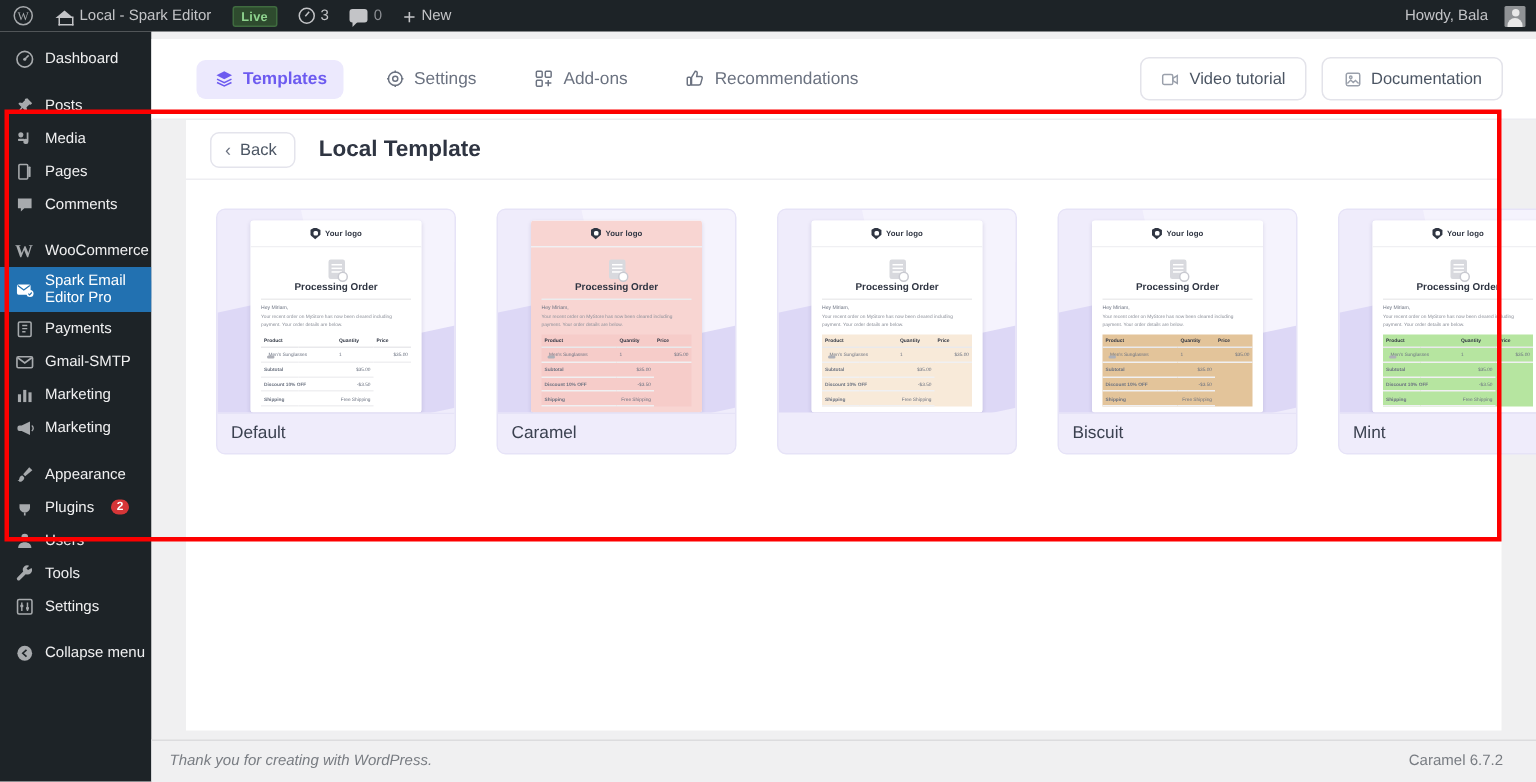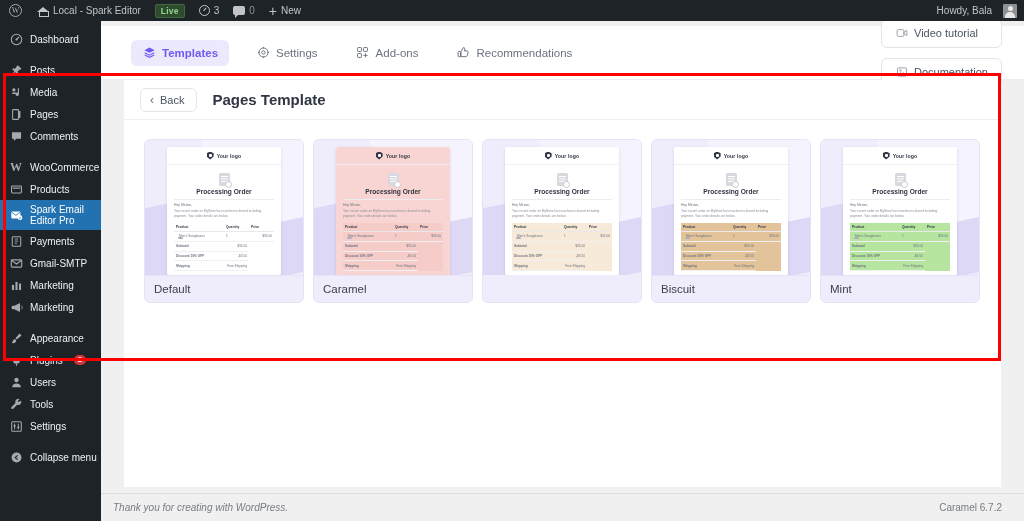--- a/index.html
+++ b/index.html
@@ -133,21 +133,21 @@
     padding: 0 22px 0 30px; border-bottom: 1px solid #ececf1;
   }
   .tabs { display: flex; align-items: center; gap: 16px; }
   .tab {
     display: flex; align-items: center; gap: 6px;
     font-size: 11.5px; color: #6b7280; padding: 6px 11px; border-radius: 6px;
     white-space: nowrap;
   }
   .tab.active { background: #ece9fd; color: #6d5bf0; font-weight: bold; }
   .tab .tico { width: 14px; height: 14px; display:flex; align-items:center; justify-content:center; }
-  .tb-right { margin-left: auto; display: flex; gap: 10px; flex-direction: column; }
+  .tb-right { margin-left: auto; display: flex; gap: 10px; }
   .tb-btn {
     display: flex; align-items: center; gap: 6px;
     font-size: 11px; color: #4b5563; background: #fff;
     border: 1px solid #e3e3ea; border-radius: 6px; padding: 7px 13px;
     white-space: nowrap;
   }
   .tb-btn .bico { width: 13px; height: 13px; display:flex; align-items:center; justify-content:center; color:#9aa0ab; }
 
   
   #panel {
@@ -163,21 +163,21 @@
     border: 1px solid #e4e4ec; border-radius: 6px;
     padding: 5px 12px 5px 9px; font-size: 11px; color: #4b5563; background:#fff;
   }
   .back-chev { font-size: 12px; color: #6b7280; line-height: 1; }
   #panel-title {
     margin-left: 15px; font-size: 15px; font-weight: bold; color: #2f3542;
   }
 
   
   #cards {
-    display: flex; gap: 9px; padding: 19px 0 0 20px;
+    display: flex; gap: 27px; padding: 19px 0 0 20px;
   }
   .card {
     width: 160px; border: 1px solid #e6e3f7; border-radius: 6px;
     background: #efecfb; overflow: hidden; flex: none;
   }
   .thumb {
     height: 135px; background: #efecfb; position: relative; overflow: hidden;
   }
   .thumb::before {   
     content: ""; position: absolute; left: -10%; top: 38%;
@@ -353,29 +353,20 @@
           <path d="M3 3.5h14v10H9.6L6 17v-3.5H3z"></path>
         </svg>
       </span>
       <span class="mi-label">Comments</span>
     </div>
     <div class="menu-item sep">
       <span class="mi-icon">
         <span style="font-family:'Liberation Serif',serif;font-weight:bold;font-size:12px;line-height:13px;">W</span>
       </span>
       <span class="mi-label">WooCommerce</span>
-    </div>
-    <div class="menu-item">
-      <span class="mi-icon">
-        <svg width="13" height="13" viewBox="0 0 20 20" fill="currentColor">
-          <rect x="2.4" y="4.6" width="15.2" height="10.8" rx="1.4" fill="none" stroke="currentColor" stroke-width="1.7"></rect>
-          <rect x="4.4" y="7" width="11.2" height="1.8"></rect>
-        </svg>
-      </span>
-      <span class="mi-label">Products</span>
     </div>
     <div class="menu-item current">
       <span class="mi-icon">
         <svg width="13" height="13" viewBox="0 0 20 20" fill="currentColor">
           <rect x="2" y="4" width="14" height="10.5" rx="1.6"></rect>
           <path d="M2.8 5.2L9 9.8l6.2-4.6" fill="none" stroke="#2271b1" stroke-width="1.3"></path>
           <circle cx="15.4" cy="13.4" r="3.6" fill="currentColor"></circle>
           <path d="M13.7 13.4l1.3 1.3 2.2-2.4" fill="none" stroke="#2271b1" stroke-width="1.2"></path>
         </svg>
       </span>
@@ -544,21 +535,21 @@
       </div>
     </div>
   </div>
 
   <div id="panel">
     <div id="panel-header">
       <div class="back-btn">
         <span class="back-chev">‹</span>
         <span>Back</span>
       </div>
-      <div id="panel-title">Pages Template</div>
+      <div id="panel-title">Local Template</div>
     </div>
     <div id="cards">
         <div class="card">
           <div class="thumb">
             <div class="mail">
               <div class="mail-head" style="background:#ffffff">
                 <span class="logo-shield"></span>
                 <span class="logo-text">Your logo</span>
               </div>
               <div class="mail-body" style="background:#ffffff">

